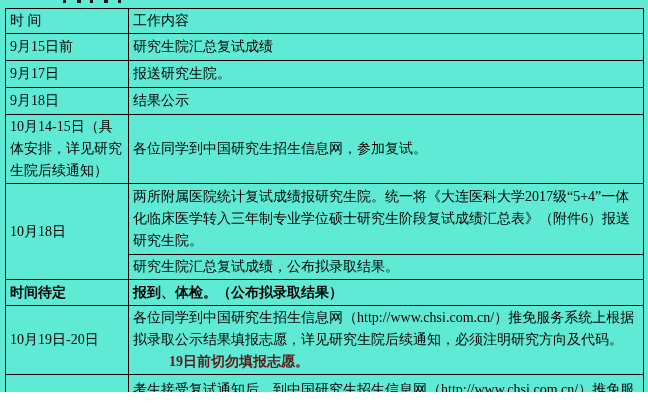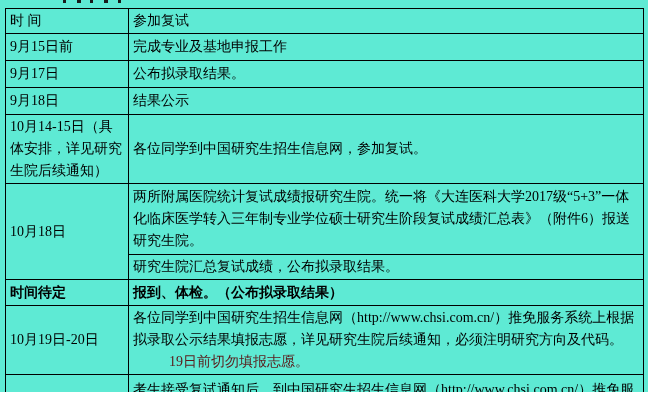--- a/index.html
+++ b/index.html
@@ -53,21 +53,21 @@
   col.c-time { width: 123px; }
   col.c-content { width: 515px; }
   tr.h24  td, tr.h24  th { height: 22px; }
   tr.h26  td { height: 24px; }
   tr.h66  td { height: 64px; }
   tr.h70a td { height: 68px; }
   tr.h24b td { height: 22px; margin-top: 30px; }
   tr.h25  td { height: 23px; font-weight: bold; }
   tr.h52  td { height: 50px; }
   .emphasis {
-    font-weight: normal;
+    font-weight: bold;
     color: #5a1b1b;
     margin-left: 36px;
   }
 </style>
 </head>
 <body>
 
 <div class="page">
 
   <div class="cutoff-fragment">
@@ -80,46 +80,46 @@
 
   <table class="schedule">
     <colgroup>
       <col class="c-time">
       <col class="c-content">
     </colgroup>
 
     <tbody>
         <tr class="h24">
       <th>时 间</th>
-      <th>参加复试</th>
+      <th>工作内容</th>
     </tr>
 
     <tr class="h26">
       <td>9月15日前</td>
-      <td>完成专业及基地申报工作</td>
+      <td>研究生院汇总复试成绩</td>
     </tr>
 
     <tr class="h26">
       <td>9月17日</td>
-      <td>公布拟录取结果。</td>
+      <td>报送研究生院。</td>
     </tr>
 
     <tr class="h26">
       <td>9月18日</td>
       <td>结果公示</td>
     </tr>
 
     <tr class="h66">
       <td>10月14-15日（具体安排，详见研究生院后续通知）</td>
       <td>各位同学到中国研究生招生信息网，参加复试。</td>
     </tr>
 
     <tr class="h70a">
       <td rowspan="2">10月18日</td>
-      <td>两所附属医院统计复试成绩报研究生院。统一将《大连医科大学2017级“5+3”一体化临床医学转入三年制专业学位硕士研究生阶段复试成绩汇总表》（附件6）报送研究生院。</td>
+      <td>两所附属医院统计复试成绩报研究生院。统一将《大连医科大学2017级“5+4”一体化临床医学转入三年制专业学位硕士研究生阶段复试成绩汇总表》（附件6）报送研究生院。</td>
     </tr>
     <tr class="h24b">
       <td>研究生院汇总复试成绩，公布拟录取结果。</td>
     </tr>
 
     <tr class="h25">
       <td>时间待定</td>
       <td>报到、体检。（公布拟录取结果）</td>
     </tr>
 

